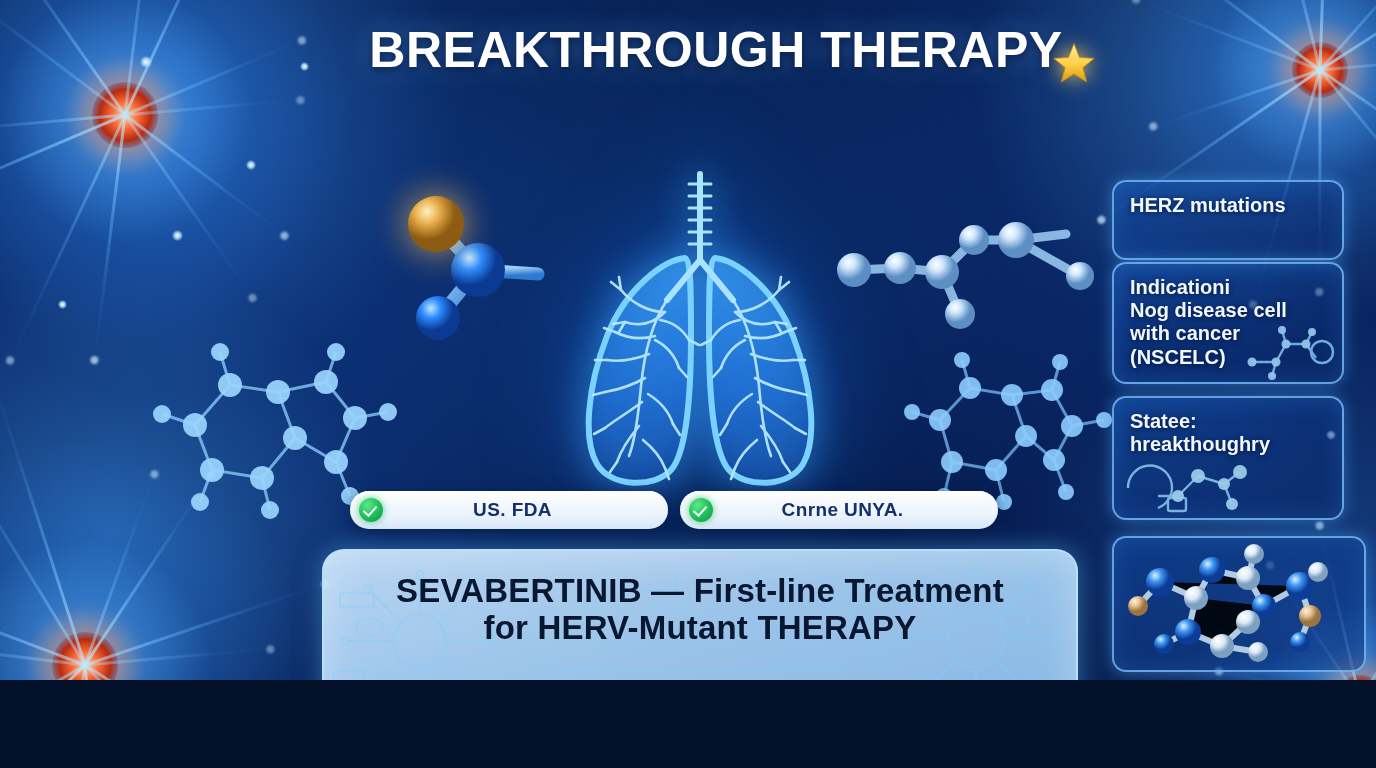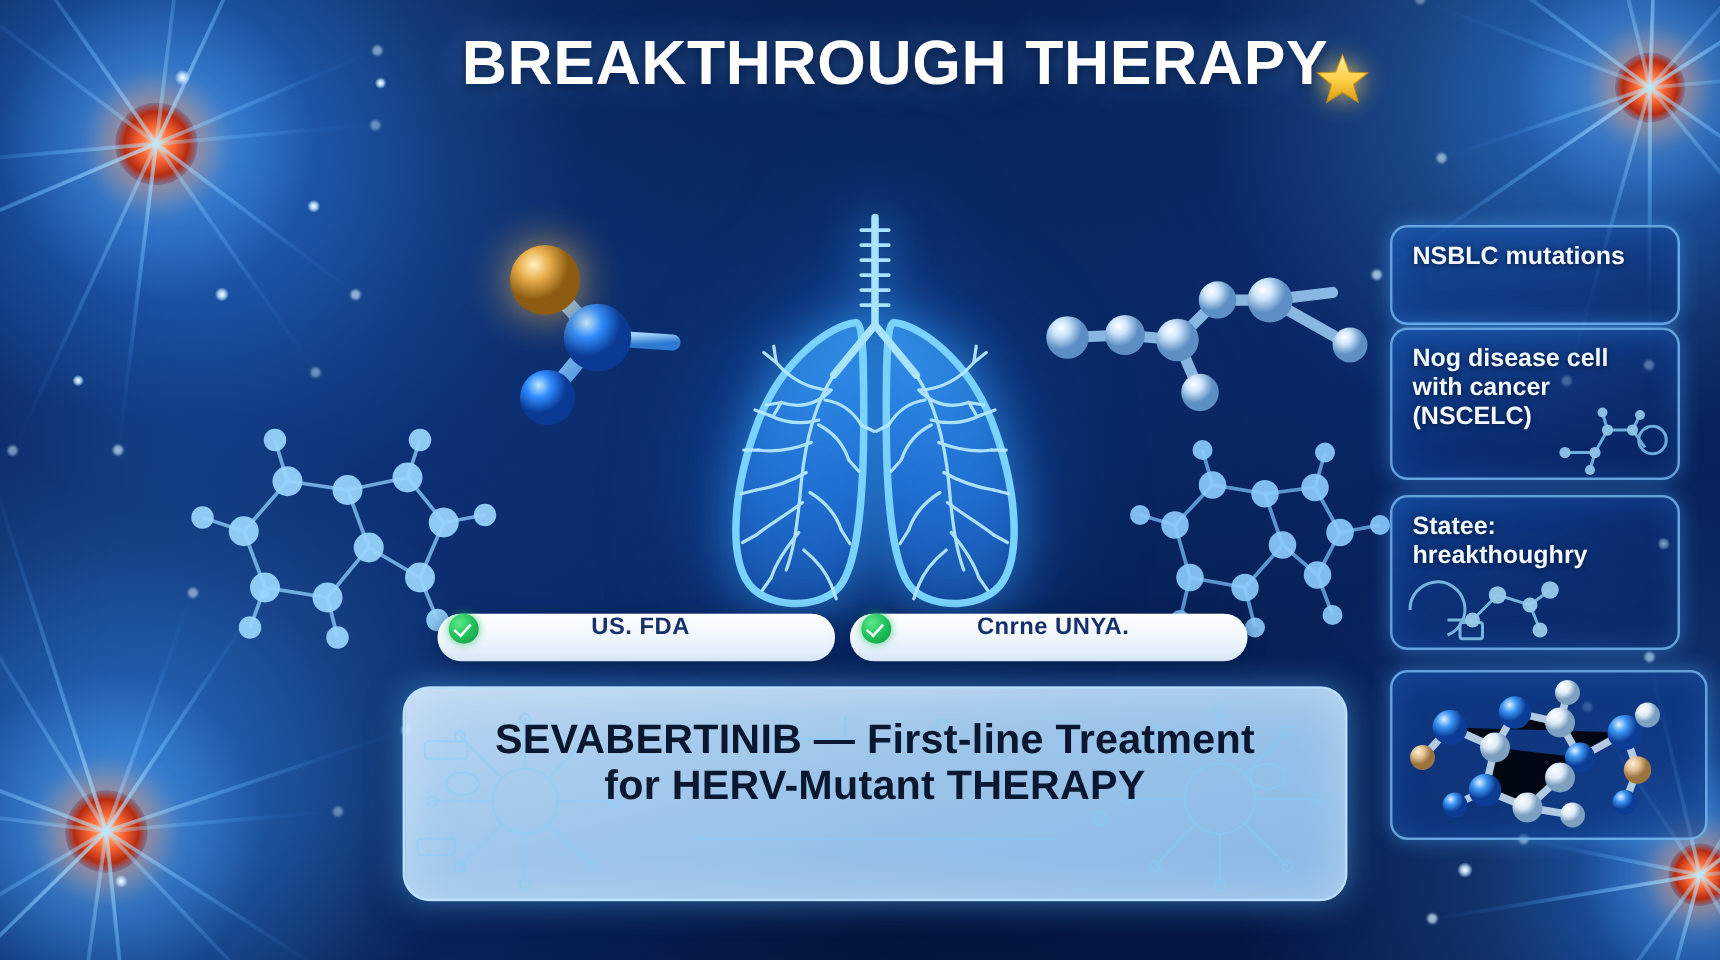--- a/index.html
+++ b/index.html
@@ -1,18 +1,18 @@
 <!DOCTYPE html>
 <html><head>
 <meta charset="utf-8">
 <style>
   html,body{margin:0;padding:0;background:#04112b;}
   body{width:1376px;height:768px;overflow:hidden;font-family:"Liberation Sans",sans-serif;}
 
-  #stage{position:relative;width:1376px;height:768px;overflow:hidden;
+  #stage{position:relative;width:1376px;height:680px;overflow:hidden;
          background:
            radial-gradient(circle at 12% 14%, rgba(60,150,255,.55) 0%, rgba(18,70,160,.30) 22%, rgba(5,22,60,0) 46%),
            radial-gradient(circle at 8% 78%, rgba(70,165,255,.60) 0%, rgba(18,70,170,.33) 20%, rgba(5,22,60,0) 44%),
            radial-gradient(circle at 91% 10%, rgba(70,160,255,.55) 0%, rgba(18,70,170,.30) 20%, rgba(5,22,60,0) 44%),
            radial-gradient(circle at 96% 92%, rgba(55,140,250,.45) 0%, rgba(10,45,130,.22) 22%, rgba(5,22,60,0) 46%),
            radial-gradient(circle at 50% 42%, rgba(14,64,150,.55) 0%, rgba(6,28,78,.6) 40%, rgba(3,14,44,1) 78%),
            linear-gradient(160deg,#072047 0%,#05183a 40%,#030f2b 100%);
   }
 
   
@@ -41,21 +41,21 @@
   
   #title{position:absolute;left:336px;top:26px;width:760px;text-align:center;z-index:6;}
   #title .line{color:#ffffff;font-weight:bold;letter-spacing:.5px;line-height:.96;
      text-shadow:0 3px 10px rgba(0,20,60,.85),0 0 26px rgba(120,190,255,.45);}
   #title .l1{font-size:50px;}
   #title .l2{font-size:50px;}
   #star{position:absolute;left:1053px;top:42px;width:42px;height:42px;z-index:7;
         filter:drop-shadow(0 0 10px rgba(255,210,90,.9));}
 
   
-  .pill{position:absolute;height:38px;border-radius:19px;display:flex;z-index:6;
+  .pill{position:absolute;height:38px;border-radius:19px;display:flex;align-items:center;z-index:6;
         background:linear-gradient(180deg,#ffffff 0%,#eef5fd 55%,#dce9f8 100%);
         box-shadow:0 3px 14px rgba(0,25,70,.55), inset 0 1px 0 rgba(255,255,255,.9);}
   .pill .tick{width:24px;height:24px;border-radius:50%;margin-left:9px;flex:0 0 auto;
         background:radial-gradient(circle at 35% 30%,#5ee98a 0%,#22c55e 45%,#12933f 100%);
         box-shadow:0 0 7px rgba(34,197,94,.75);position:relative;}
   .pill .tick::after{content:"";position:absolute;left:7px;top:5px;width:6px;height:11px;
         border:solid #fff;border-width:0 2.6px 2.6px 0;transform:rotate(42deg);}
   .pill .ptxt{flex:1;text-align:center;color:#15306b;font-size:19px;font-weight:bold;
         letter-spacing:.4px;padding-right:26px;}
   #pill-fda{left:350px;top:491px;width:318px;}
@@ -397,21 +397,21 @@
       </g>
     </svg>
     <div class="btxt">
       <div class="bl1">SEVABERTINIB — First-line Treatment</div>
       <div class="bl2">for HERV-Mutant THERAPY</div>
     </div>
   </div>
 
   <div class="icard" id="card-target">
     <div class="ctxt">
-      <div class="ln">NSBLC mutations</div>
+      <div class="ln">HERZ mutations</div>
     </div>
   </div>
 
   <div class="icard" id="card-indication">
     <svg class="molbg" width="96" height="56" viewBox="0 0 96 56">
       <g stroke="#8fd6ff" stroke-width="2.4" fill="none" opacity=".9">
         <path d="M10 38 L34 38 L44 20 L64 20 L74 34"></path>
         <circle cx="80" cy="28" r="11"></circle>
         <path d="M44 20 L40 6 M64 20 L70 8 M34 38 L30 52"></path>
       </g>
@@ -419,20 +419,21 @@
         <circle cx="10" cy="38" r="4.5"></circle>
           <circle cx="34" cy="38" r="4.5"></circle>
           <circle cx="44" cy="20" r="4.5"></circle>
         <circle cx="64" cy="20" r="4.5"></circle>
           <circle cx="40" cy="6" r="4"></circle>
           <circle cx="70" cy="8" r="4"></circle>
         <circle cx="30" cy="52" r="4"></circle>
       </g>
     </svg>
     <div class="ctxt">
+      <div class="ln">Indicationi</div>
       <div class="ln">Nog disease cell</div>
       <div class="ln">with cancer</div>
       <div class="ln">(NSCELC)</div>
     </div>
   </div>
 
   <div class="icard" id="card-status">
     <svg class="molbg" width="150" height="52" viewBox="0 0 150 52" style="right:auto;left:6px;bottom:4px;">
       <g stroke="#9bdcff" stroke-width="2.4" fill="none" opacity=".9">
         <path d="M8 26 a22 22 0 1 1 30 20"></path>

